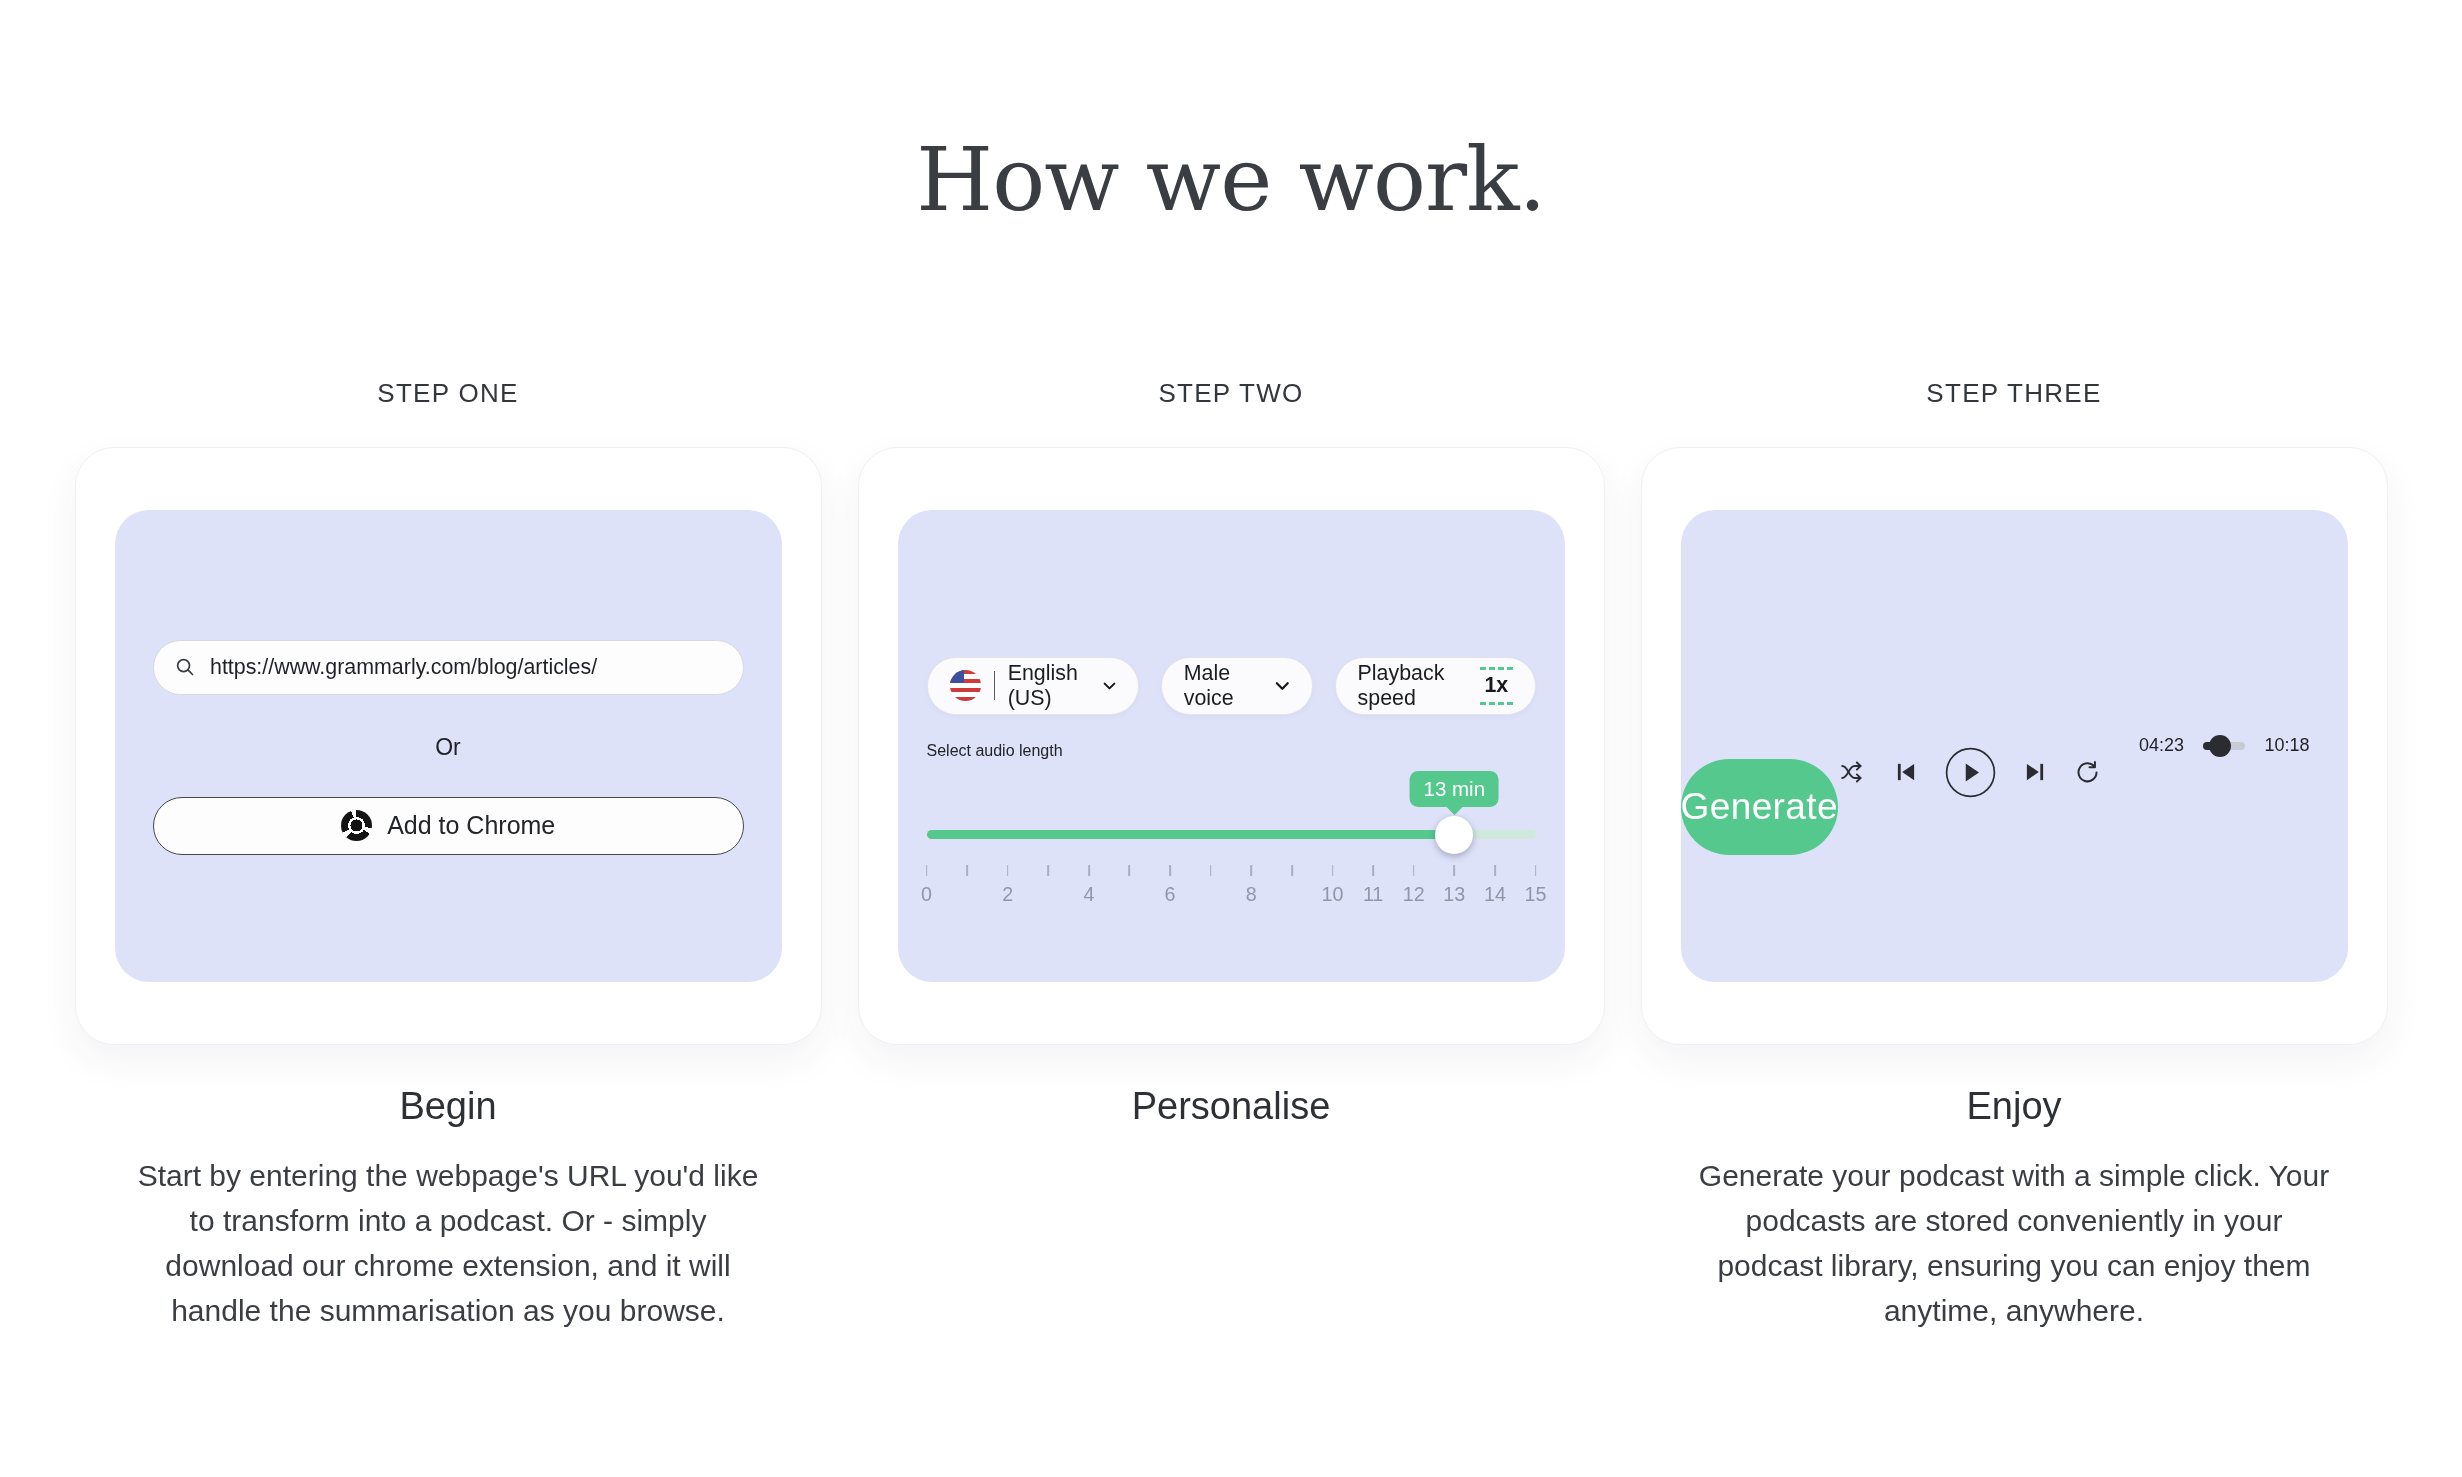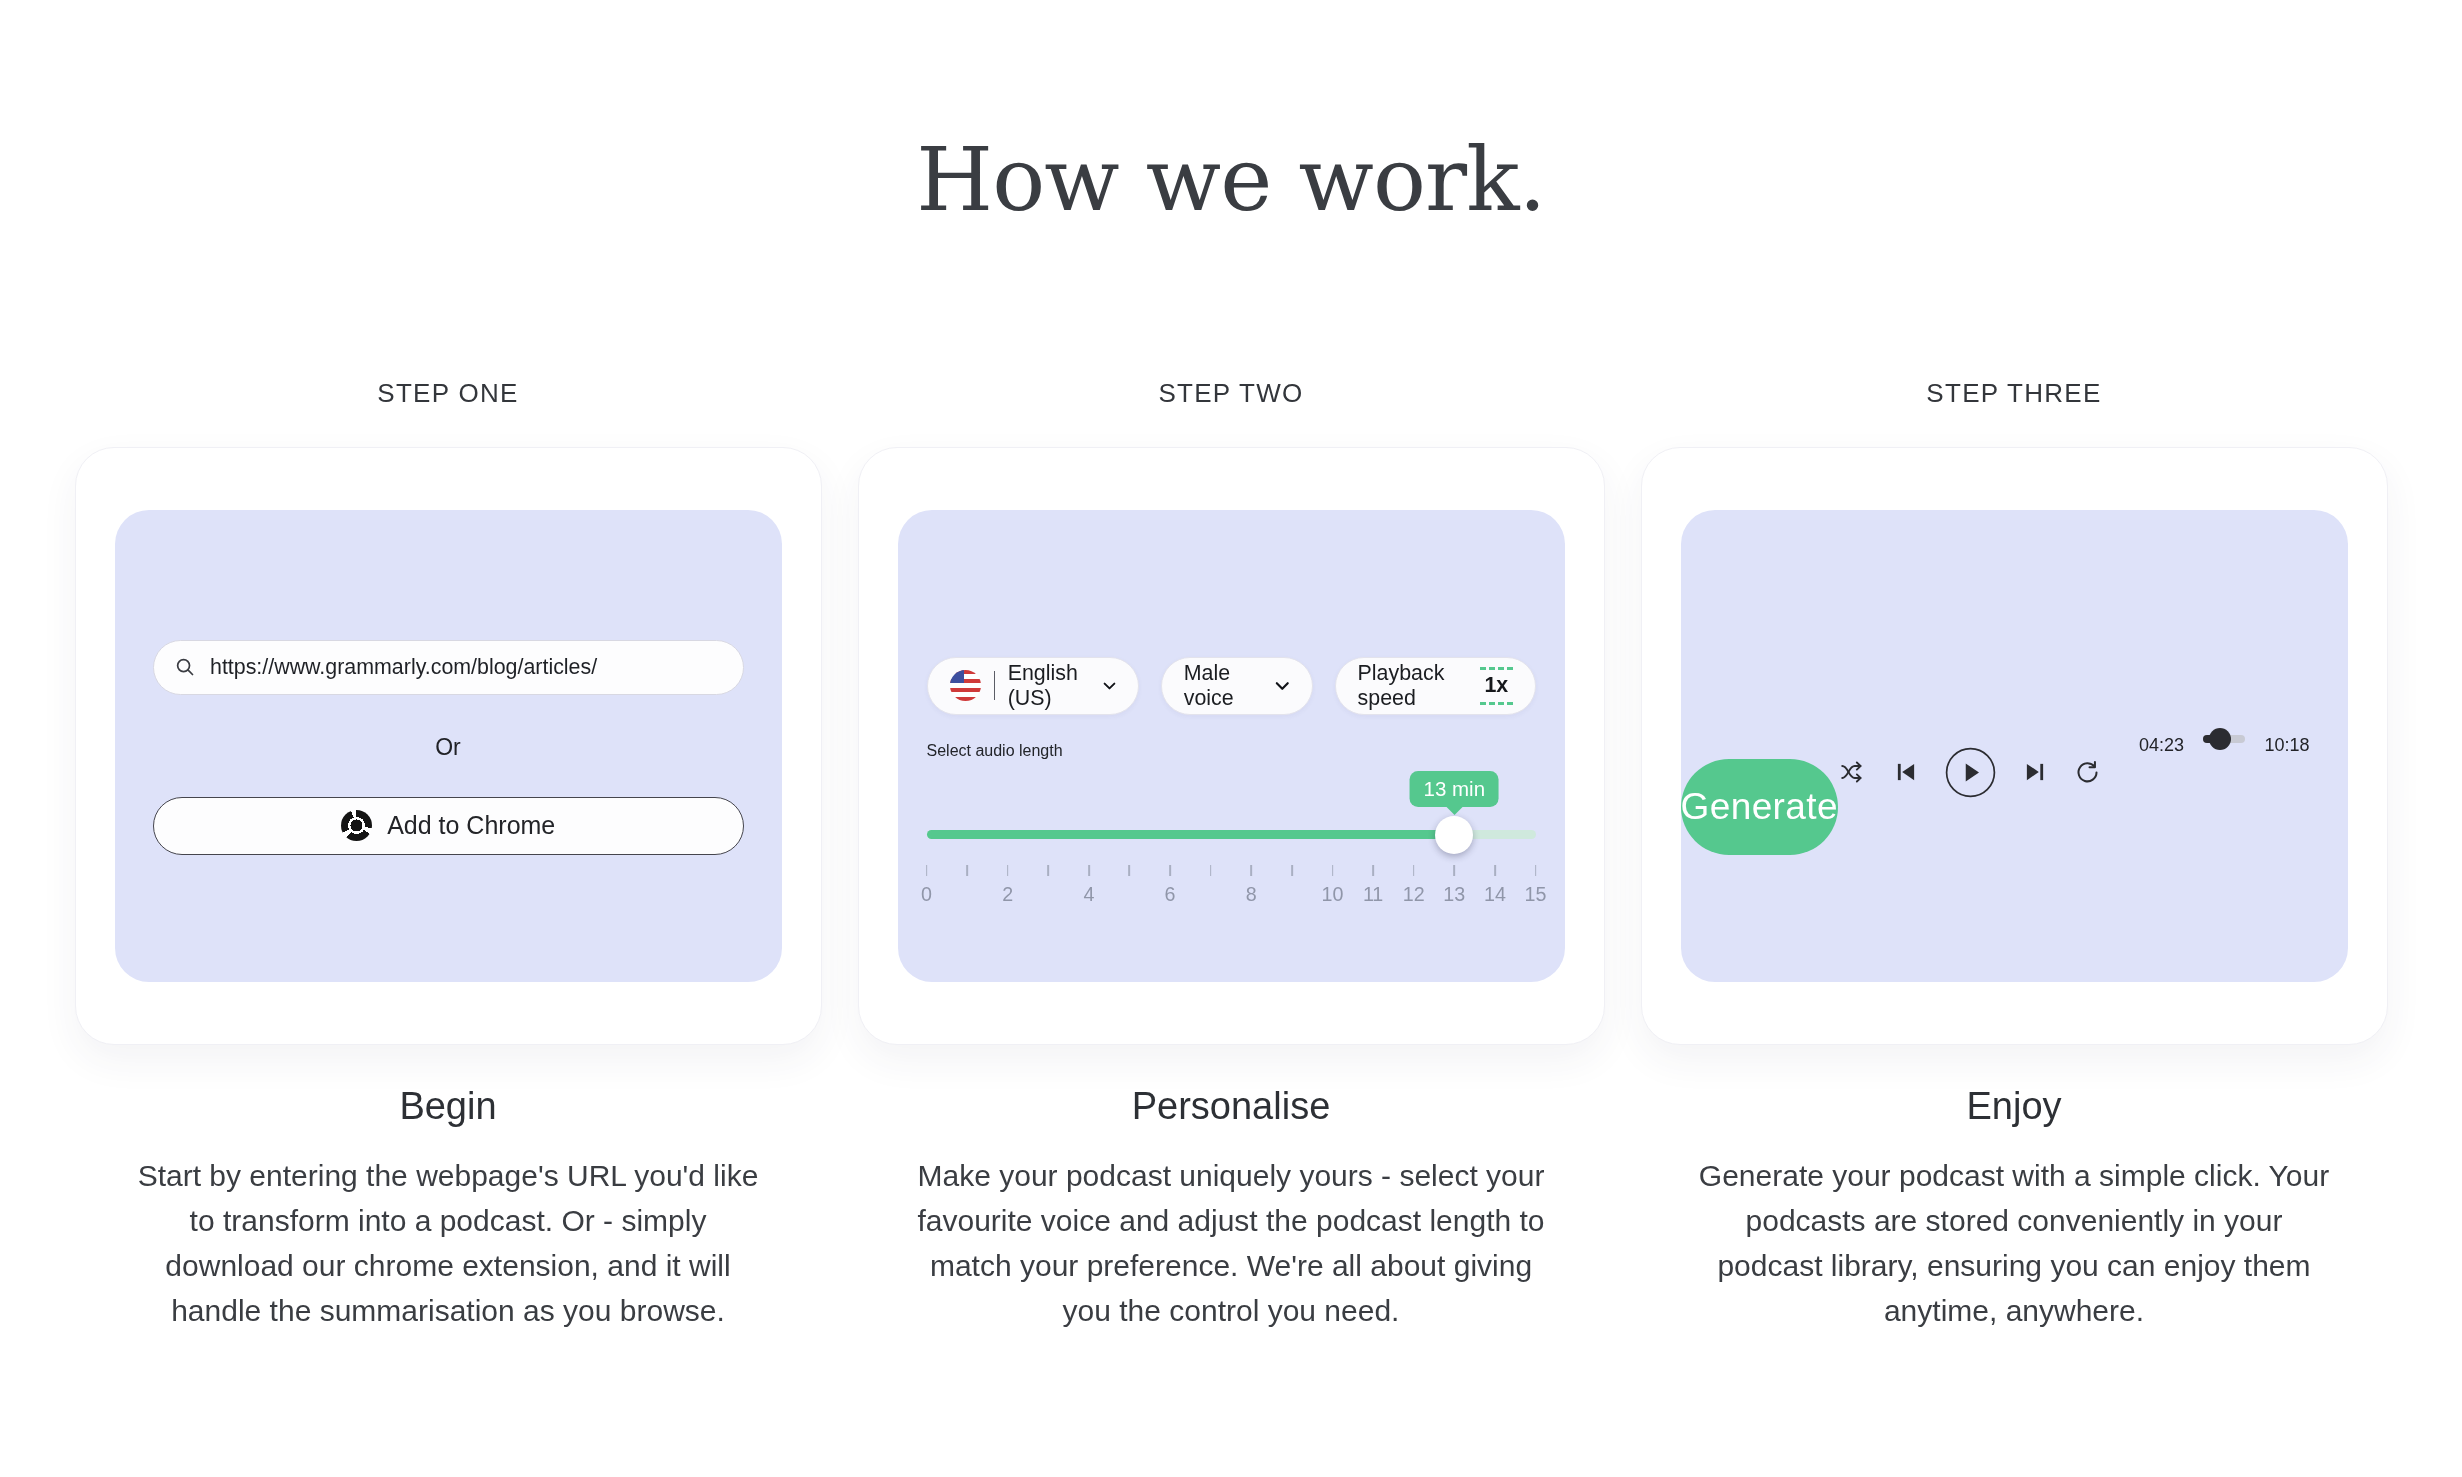--- a/index.html
+++ b/index.html
@@ -165,21 +165,21 @@
   }
   .player-controls {
     margin-top:53px;
     display:flex; align-items:center; gap:26px;
     color:var(--dark);
   }
   .pc-btn { background:none; border:none; padding:0; display:flex; align-items:center; cursor:pointer; }
   .progress-row {
     width:100%;
     padding:0 38px;
-    display:flex; align-items:flex-start; gap:19px;
+    display:flex; align-items:center; gap:19px;
   }
   .time-label { font-size:18px; color:#232429; flex:0 0 auto; }
   .pbar {
     flex:1; height:7.7px; border-radius:4.3px; background:#c8cad4; position:relative;
     cursor:pointer;
   }
   .pbar-fill { width:var(--ppct); height:100%; background:var(--dark); border-radius:4.3px; }
   .pbar-thumb {
     position:absolute; left:var(--ppct); top:50%; transform:translate(-50%,-50%);
     width:22px; height:22px; border-radius:50%; background:var(--dark);
@@ -295,21 +295,20 @@
               <div class="tick" style="left: 93.3333%;"></div>
               <div class="tick-label" style="left: 93.3333%;">14</div>
               <div class="tick" style="left: 100%;"></div>
               <div class="tick-label" style="left: 100%;">15</div>
             </div>
         </div>
 
       </div>
     </div>
     <h3>Personalise</h3>
-    <p>Make your podcast uniquely yours - select your favourite voice and adjust the podcast length to match your preference. We're all about giving you the control you need.</p>
   </section>
 
   <section class="column">
     <div class="step-label">STEP THREE</div>
     <div class="card">
       <div class="panel panel-three">
 
         <button class="generate-btn">Generate</button>
 
         <div class="player-controls">

